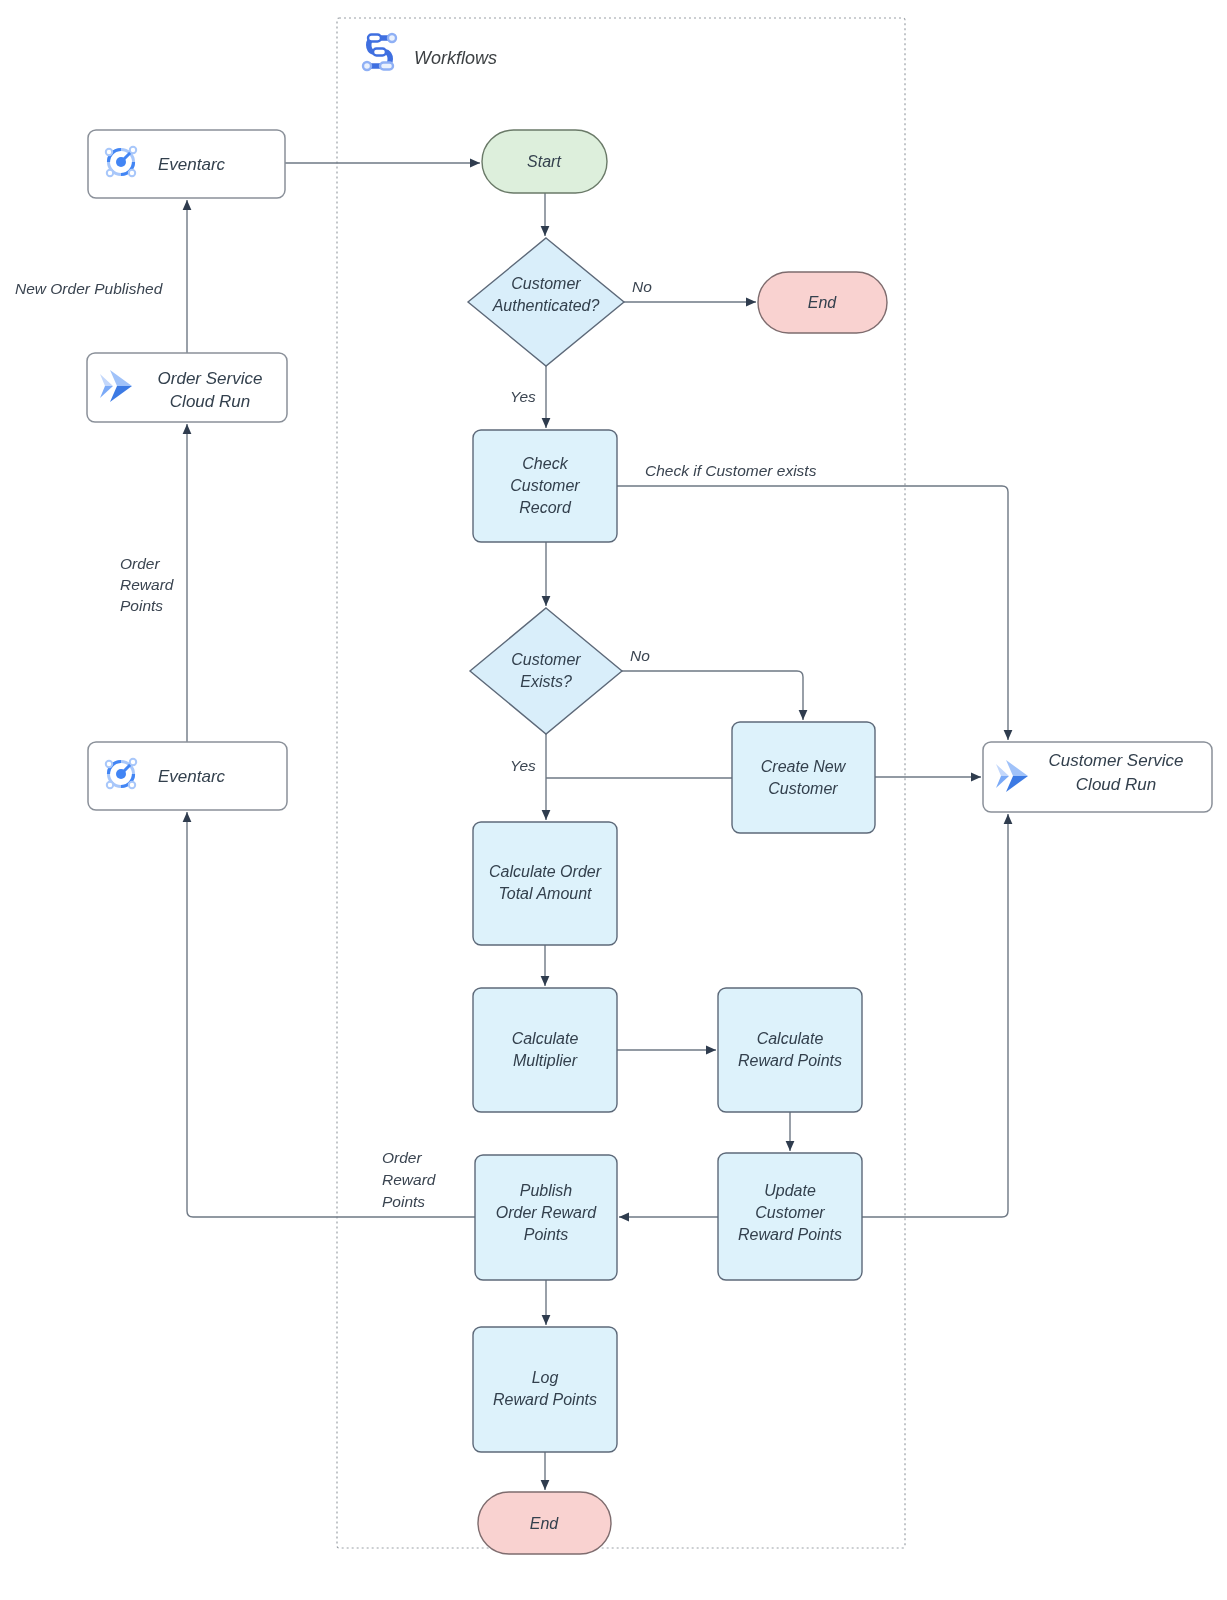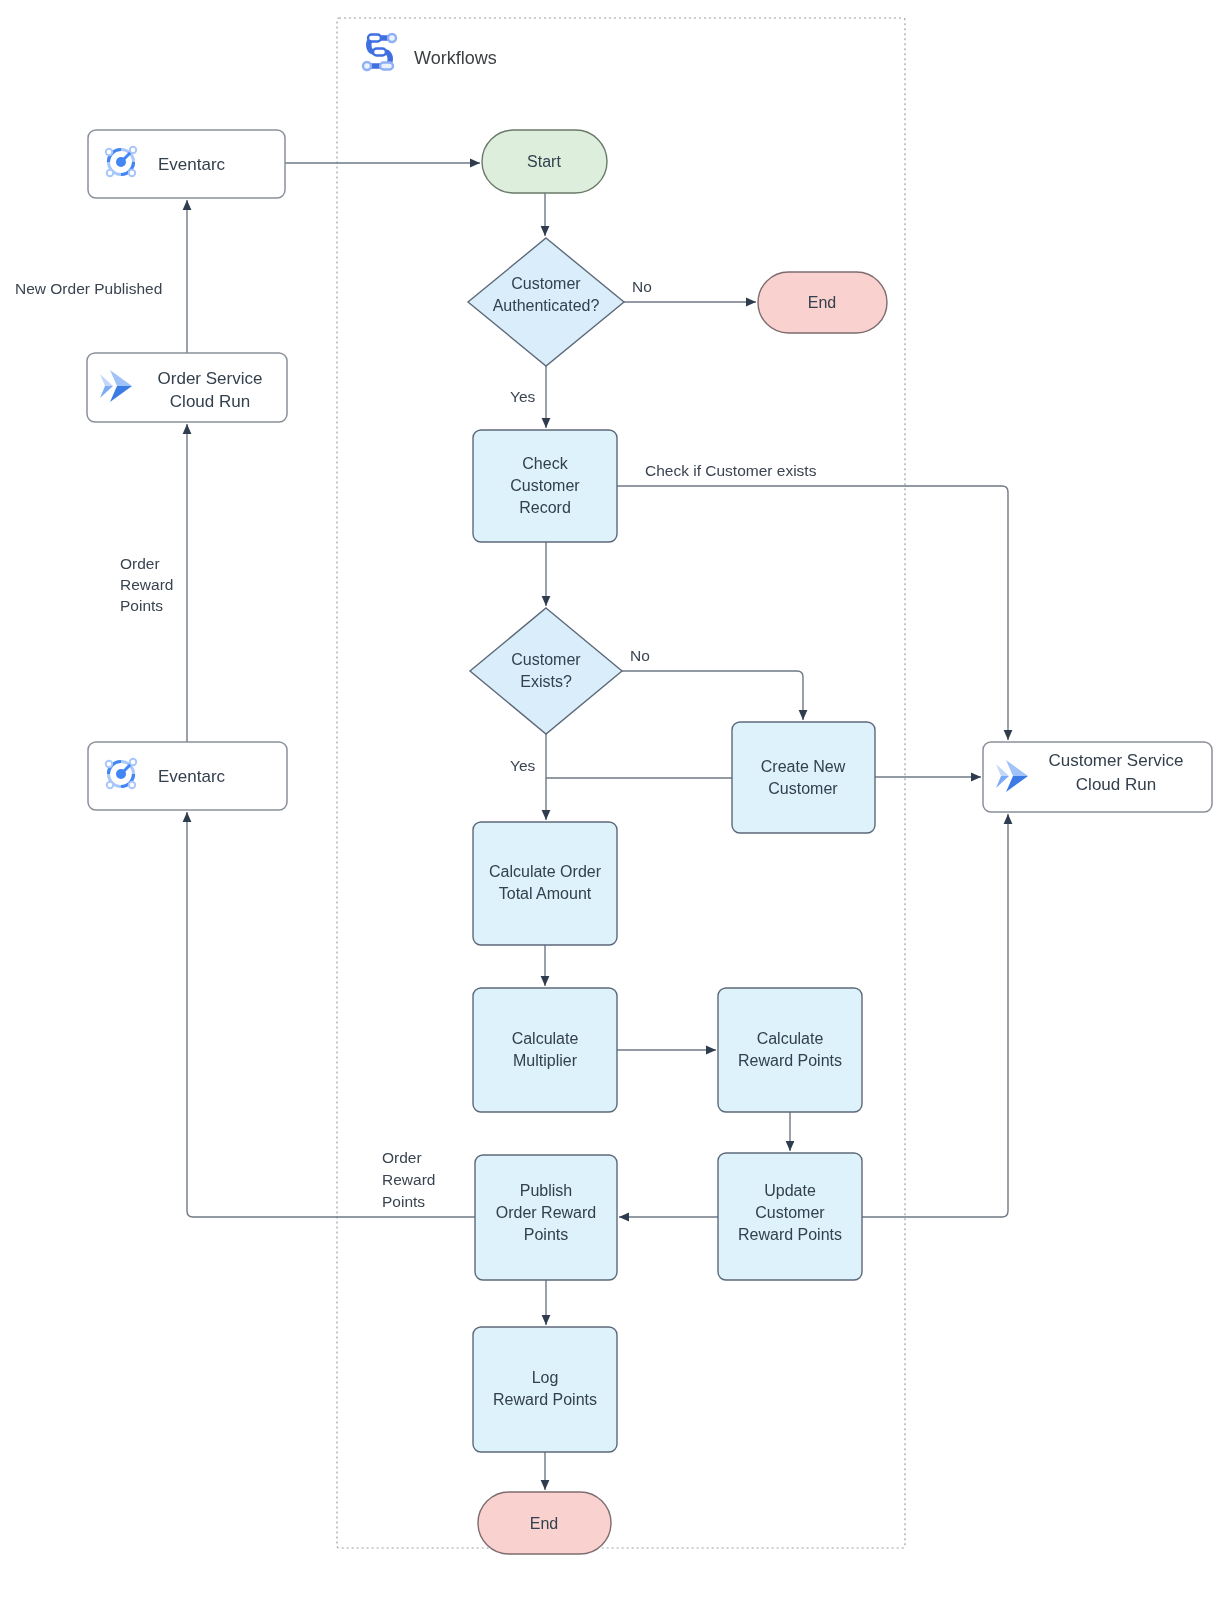--- a/index.html
+++ b/index.html
@@ -1,16 +1,16 @@
 <!DOCTYPE html>
 <html><head>
 <meta charset="utf-8">
 <style>
   html,body{margin:0;padding:0;background:#ffffff;}
-  .canvas-wrap{width:1227px;height:1600px;position:relative;font-family:"Liberation Sans",sans-serif;}
+  .canvas-wrap{width:1227px;height:1600px;position:relative;font-family:"Liberation Sans",sans-serif;font-style:italic;}
   svg{display:block;}
   text{font-family:"Liberation Sans",sans-serif;fill:#33404d;}
   .title-text{font-size:18px;fill:#3c4043;}
   .node-text{font-size:16px;}
   .box-text{font-size:17px;}
   .edge-label{font-size:15.5px;fill:#3a4450;}
   .shape{stroke:#5d6979;stroke-width:1.4;}
   .proc{fill:#ddf2fb;}
   .dec{fill:#d9eefa;}
   .startfill{fill:#ddefdc;stroke:#6a7a68;}

